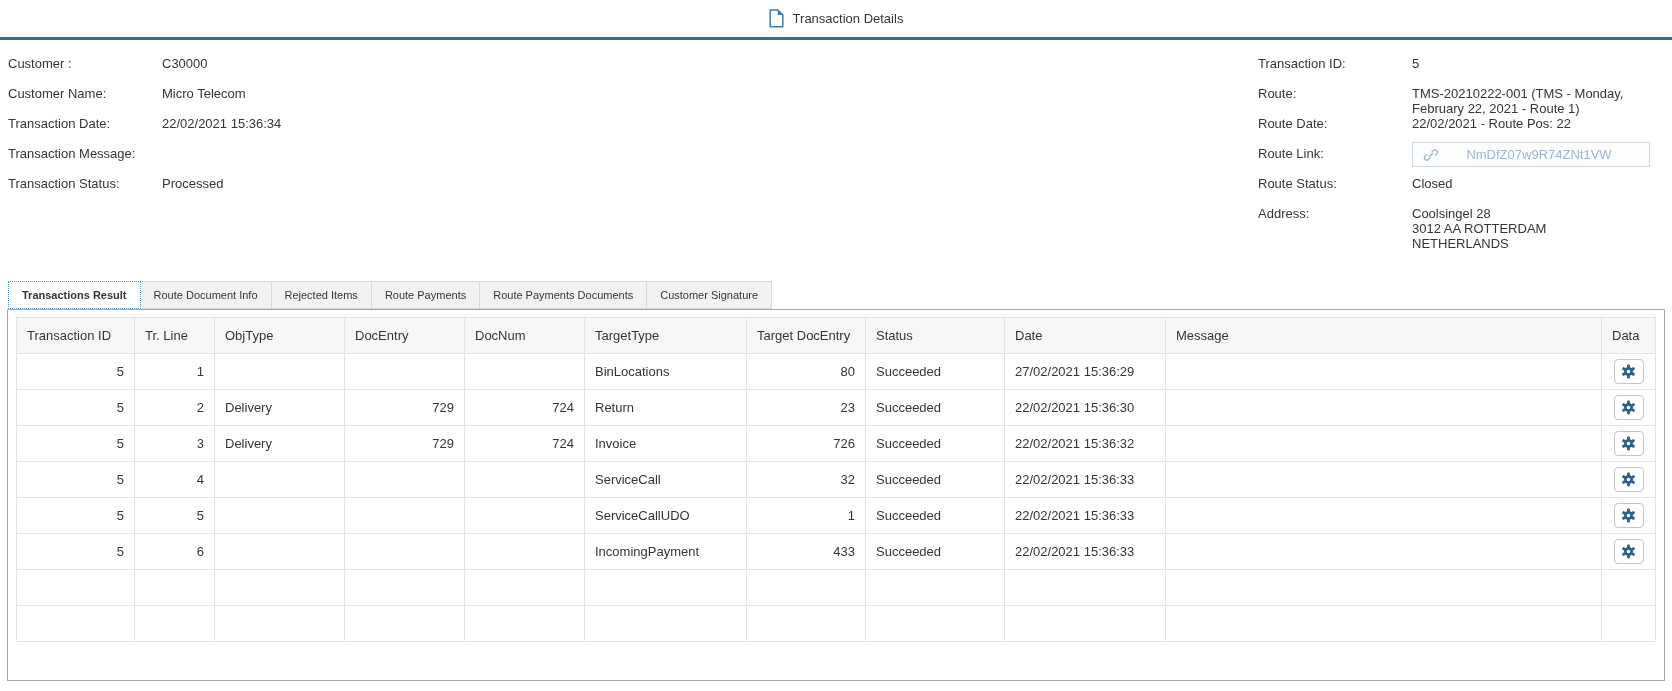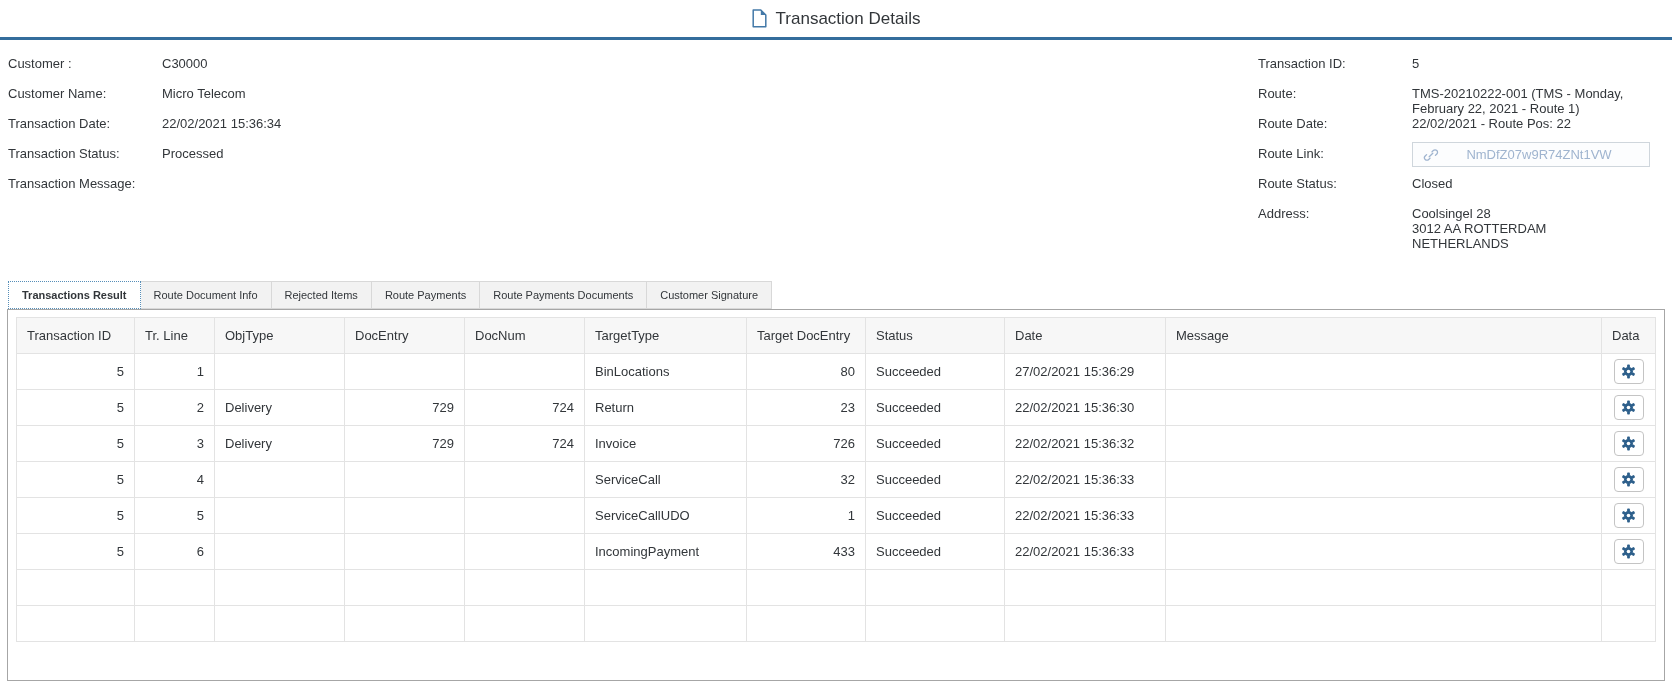--- a/index.html
+++ b/index.html
@@ -9,21 +9,21 @@
     background:#ffffff; color:#32363a;
     font-family:"Liberation Sans", sans-serif; font-size:13px;
   }
 
   
   .hdr {
     height:40px; border-bottom:3px solid #346d9c;
     display:flex; align-items:center; justify-content:center; gap:9px;
     background:#fff;
   }
-  .hdr h1 { margin:0; font-size:17px; font-weight:400; color:#32363a; }
+  .hdr h1 { margin:0; font-size:13px; font-weight:400; color:#32363a; }
 
   
   .details {
     display:flex; justify-content:space-between;
     padding:10px 10px 0 8px; height:241px;
   }
   .dcol { display:flex; flex-direction:column; }
   .dcol.right { width:404px; flex-shrink:0; }
   .drow { display:flex; height:30px; padding-top:6px; align-items:flex-start; }
   .dlabel { width:154px; flex-shrink:0; line-height:16px; }
@@ -96,26 +96,26 @@
         </div>
         <div class="drow">
           <span class="dlabel">Customer Name:</span>
           <span class="dval">Micro Telecom</span>
         </div>
         <div class="drow">
           <span class="dlabel">Transaction Date:</span>
           <span class="dval">22/02/2021 15:36:34</span>
         </div>
         <div class="drow">
+          <span class="dlabel">Transaction Message:</span>
+          <span class="dval"></span>
+        </div>
+        <div class="drow">
           <span class="dlabel">Transaction Status:</span>
           <span class="dval">Processed</span>
-        </div>
-        <div class="drow">
-          <span class="dlabel">Transaction Message:</span>
-          <span class="dval"></span>
         </div>
       </div>
     <div class="dcol right" id="details-right">
         <div class="drow">
           <span class="dlabel">Transaction ID:</span>
           <span class="dval">5</span>
         </div>
         <div class="drow">
           <span class="dlabel">Route:</span>
           <span class="dval">TMS-20210222-001 (TMS - Monday, February 22, 2021 - Route 1)</span>

